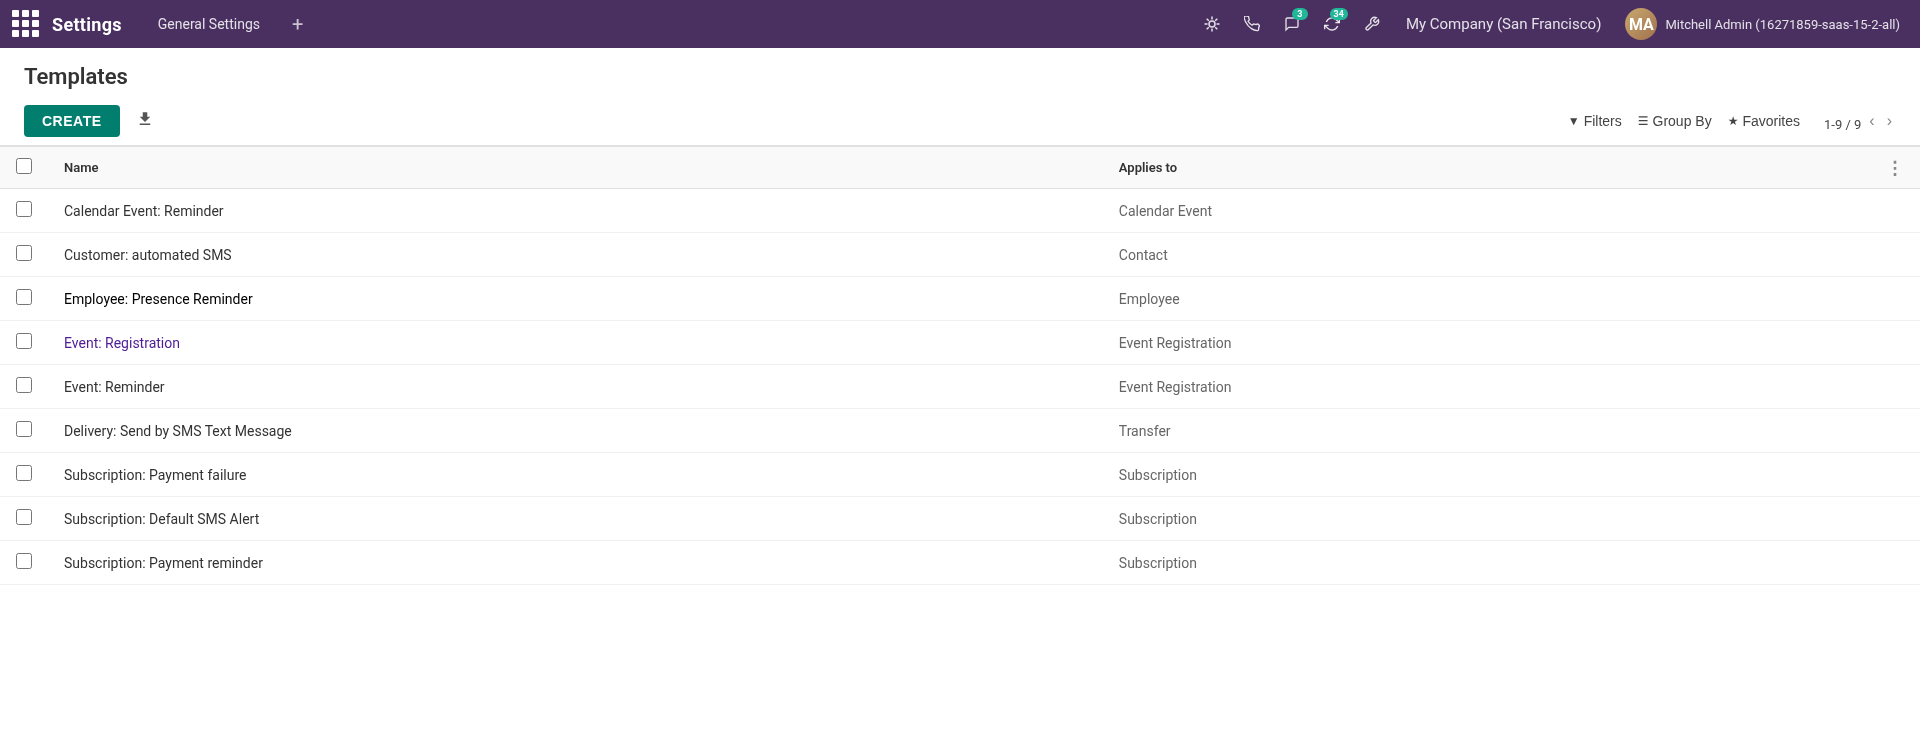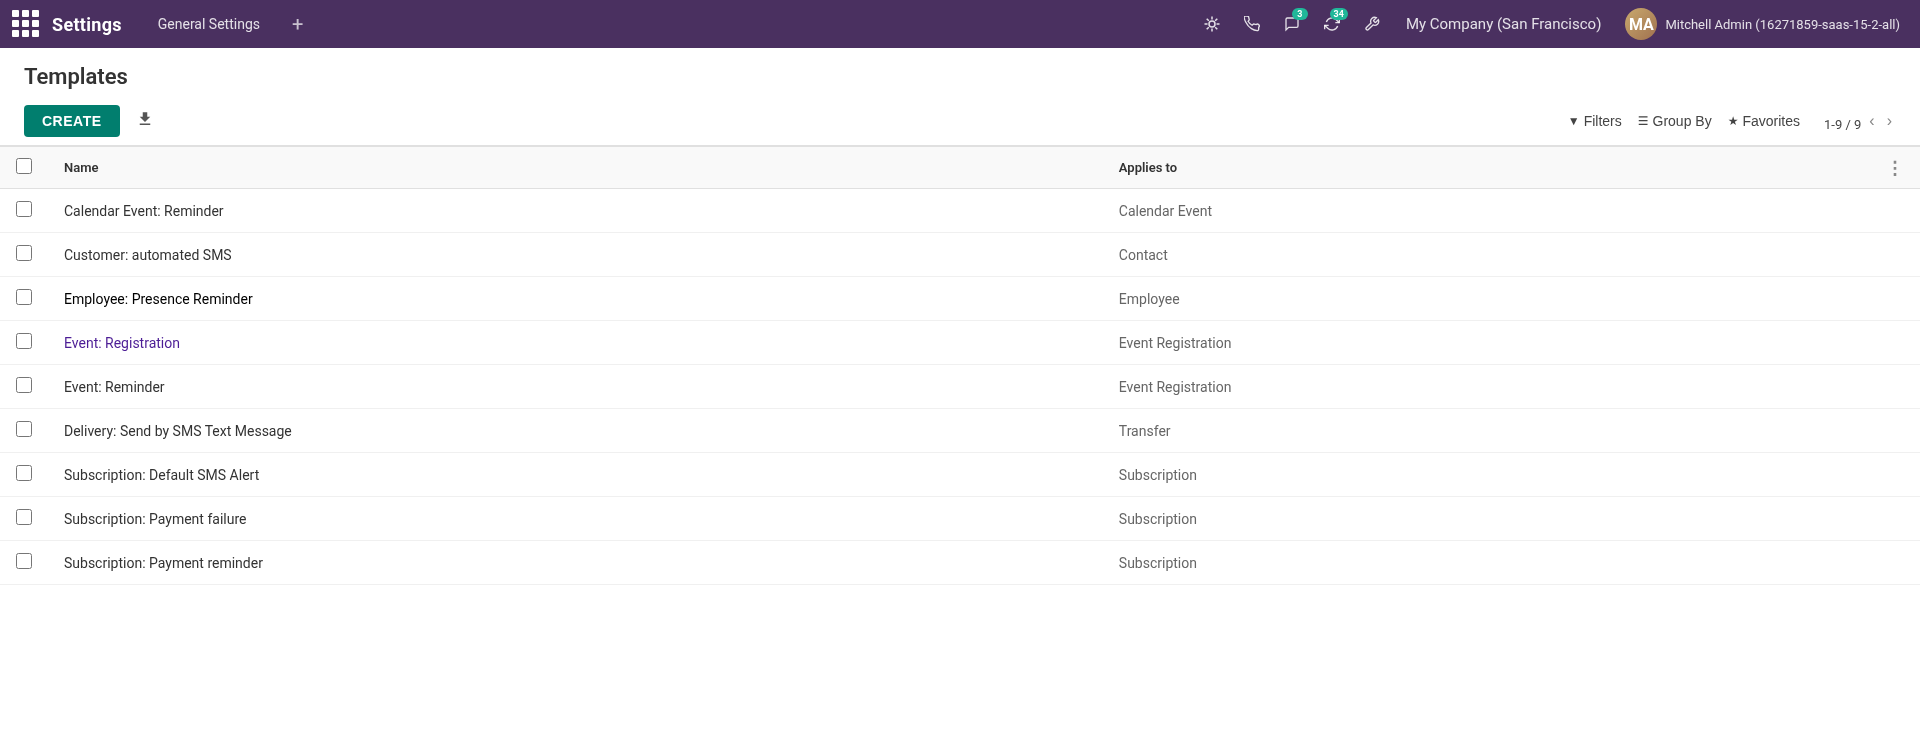--- a/index.html
+++ b/index.html
@@ -433,36 +433,36 @@
         <input type="checkbox" class="row-checkbox" style="">
       </td>
       <td style="cursor:pointer; color:#333;">Delivery: Send by SMS Text Message</td>
       <td class="applies-to">Transfer</td>
       <td></td>
     </tr>
           <tr>
       <td>
         <input type="checkbox" class="row-checkbox" style="">
       </td>
+      <td style="cursor:pointer; color:#333;">Subscription: Payment failure</td>
+      <td class="applies-to">Subscription</td>
+      <td></td>
+    </tr>
+          <tr>
+      <td>
+        <input type="checkbox" class="row-checkbox" style="">
+      </td>
       <td style="cursor:pointer; color:#333;">Subscription: Default SMS Alert</td>
       <td class="applies-to">Subscription</td>
       <td></td>
     </tr>
           <tr>
       <td>
         <input type="checkbox" class="row-checkbox" style="">
       </td>
-      <td style="cursor:pointer; color:#333;">Subscription: Payment failure</td>
-      <td class="applies-to">Subscription</td>
-      <td></td>
-    </tr>
-          <tr>
-      <td>
-        <input type="checkbox" class="row-checkbox" style="">
-      </td>
       <td style="cursor:pointer; color:#333;">Subscription: Payment reminder</td>
       <td class="applies-to">Subscription</td>
       <td></td>
     </tr>
         </tbody>
     </table>
   </div>
 </div>
 
 </body></html>

